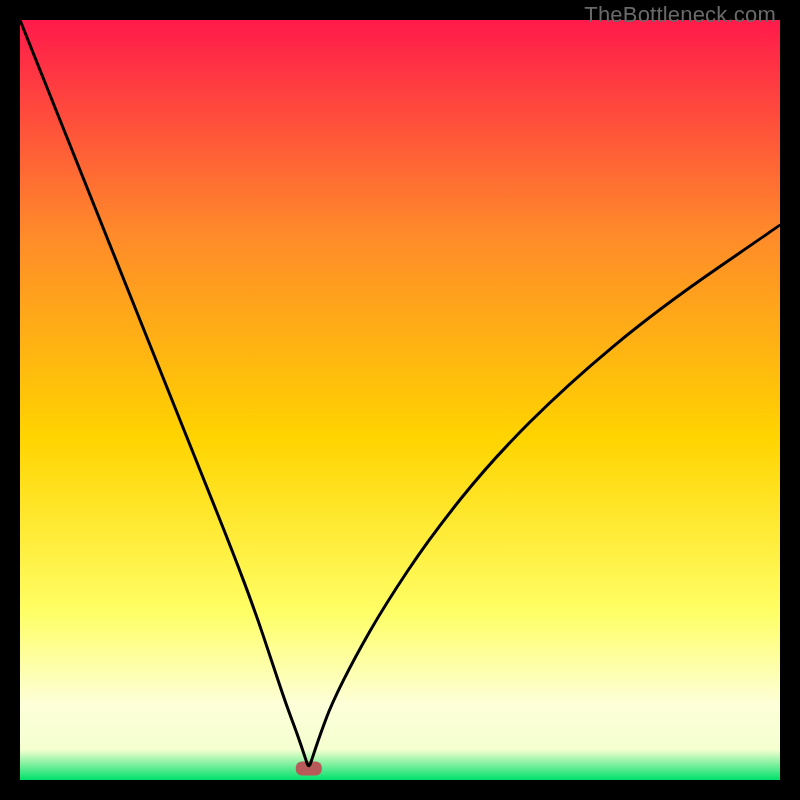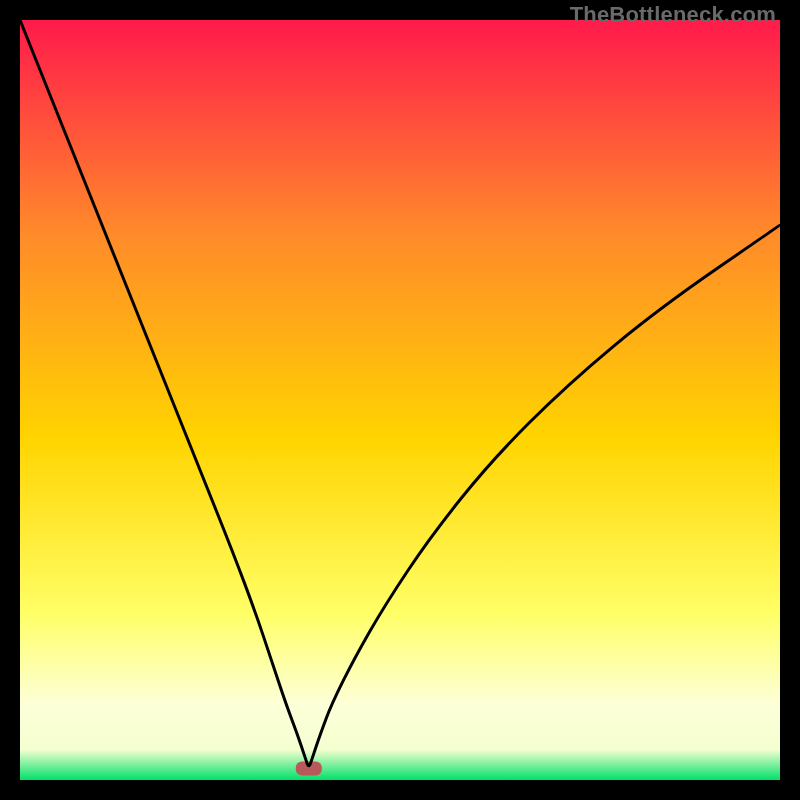--- a/index.html
+++ b/index.html
@@ -25,21 +25,21 @@
     top: 0;
     width: 760px;
     height: 760px;
   }
   .watermark {
     position: absolute;
     top: 2px;
     right: 24px;
     color: #6a6a6a;
     font-size: 22px;
-    font-weight: 700;
+    font-weight: 400;
     letter-spacing: 0.2px;
     z-index: 20;
   }
   svg { display: block; }
 </style>
 </head>
 <body>
 
 <div class="watermark">TheBottleneck.com</div>
 

